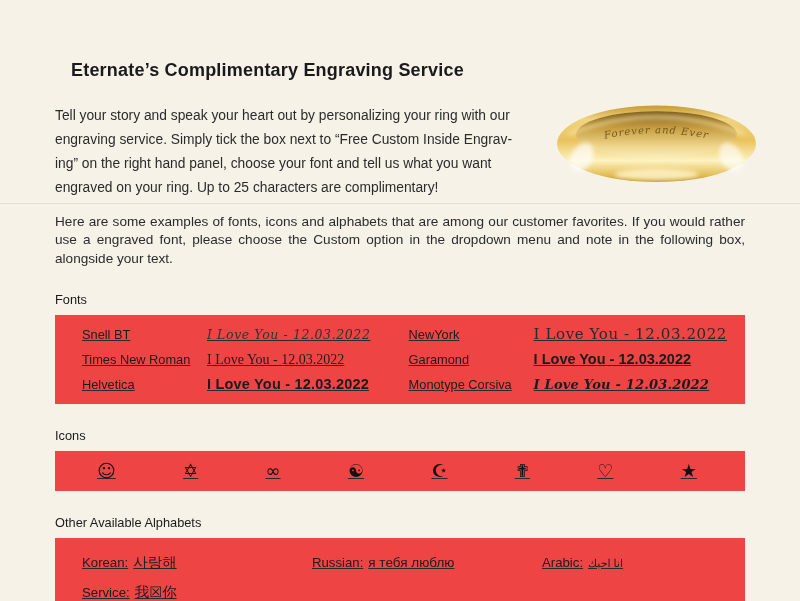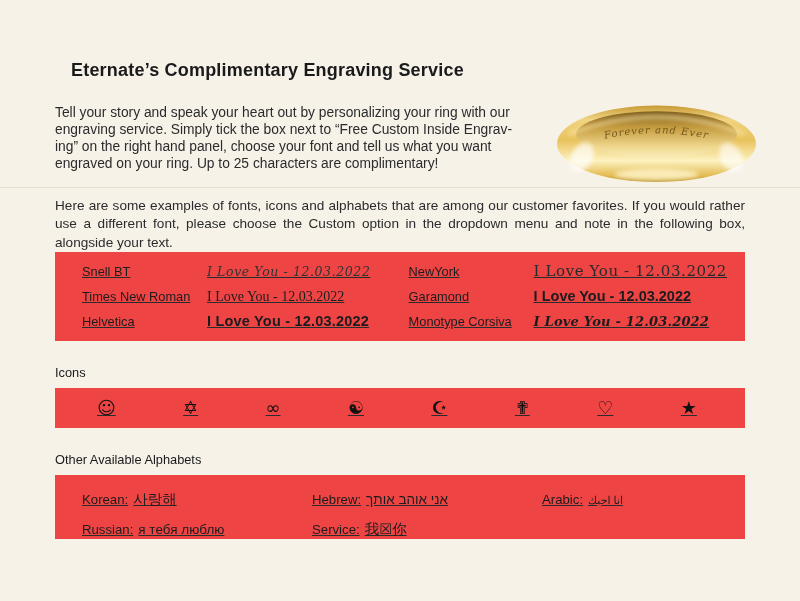--- a/index.html
+++ b/index.html
@@ -10,21 +10,21 @@
     color:#2b2b2d;
     -webkit-font-smoothing:antialiased;
   }
   .page{padding:42px 55px 0;}
   .page-title{
     margin:16px;font-size:18px;line-height:24px;font-weight:600;
     color:#1a1a1c;letter-spacing:.2px;
   }
   .intro-row{display:flex;justify-content:space-between;margin-top:22px;}
   .intro-text{
-    margin:0;width:492px;font-size:13.8px;line-height:17px;
+    margin:0;width:492px;font-size:13.8px;line-height:24px;
     white-space:pre-line;color:#2b2b2d;
   }
   .ring-wrap{flex:0 0 auto;width:212px;margin:-8px -22px 0 0;height:88px;}
   .divider{border:none;border-top:1px solid #e5dfd1;margin:3px -55px 0;}
   .note-text{
     margin:9px 0 0;font-size:13.6px;line-height:18.3px;
     text-align:justify;color:#2b2b2d;
   }
   .section-label{
     margin-top:24px;font-size:12.8px;line-height:16px;
@@ -114,22 +114,23 @@
         <ellipse cx="106" cy="82" rx="44" ry="6" fill="#fff6cf" opacity="0.8" filter="url(#soft)"></ellipse>
         <text class="engrave-text">
           <textPath href="#engravePath" startOffset="50%" text-anchor="middle">Forever and Ever</textPath>
         </text>
       </svg>
     </div>
   </div>
 
   <hr class="divider">
 
-  <p class="note-text">Here are some examples of fonts, icons and alphabets that are among our customer favorites. If you would rather use a different font, please choose the Custom option in the dropdown menu and note in the following box, alongside your text.</p>
-
+  <p class="note-text">Here are some examples of fonts, icons and alphabets that are among our customer favorites. If you would rather use a engraved font, please choose the Custom option in the dropdown menu and note in the following box, alongside your text.</p>
+
+  <div class="section-label">Fonts</div>
   <div class="panel fonts-grid">
 
       <div class="font-item">
         <span class="font-name">Snell BT</span>
         <span class="font-sample" data-style="snell">I Love You - 12.03.2022</span>
       </div>
 
       <div class="font-item">
         <span class="font-name">NewYork</span>
         <span class="font-sample" data-style="newyork">I Love You - 12.03.2022</span>
@@ -179,31 +180,28 @@
   </div>
 
   <div class="section-label">Other Available Alphabets</div>
   <div class="panel alphabets-grid">
 
       <div class="alphabet-item">
         <span class="lang-label">Korean:</span><span class="lang-sample" data-style="korean">사랑해</span>
       </div>
 
 
-      <div class="alphabet-item">
-        <span class="lang-label">Hebrew:</span><span class="lang-sample" data-style="hebrew">אני אוהב אותך</span>
+
+      <div class="alphabet-item">
+        <span class="lang-label">Russian:</span><span class="lang-sample" data-style="russian">я тебя люблю</span>
       </div>
 
       <div class="alphabet-item">
         <span class="lang-label">Arabic:</span><span class="lang-sample" data-style="arabic">انا احبك</span>
       </div>
 
       <div class="alphabet-item">
-        <span class="lang-label">Russian:</span><span class="lang-sample" data-style="russian">я тебя люблю</span>
-      </div>
-
-      <div class="alphabet-item">
         <span class="lang-label">Service:</span><span class="lang-sample" data-style="chinese">我☒你</span>
       </div>
 
   </div>
 
 </div>
 
 </body></html>

